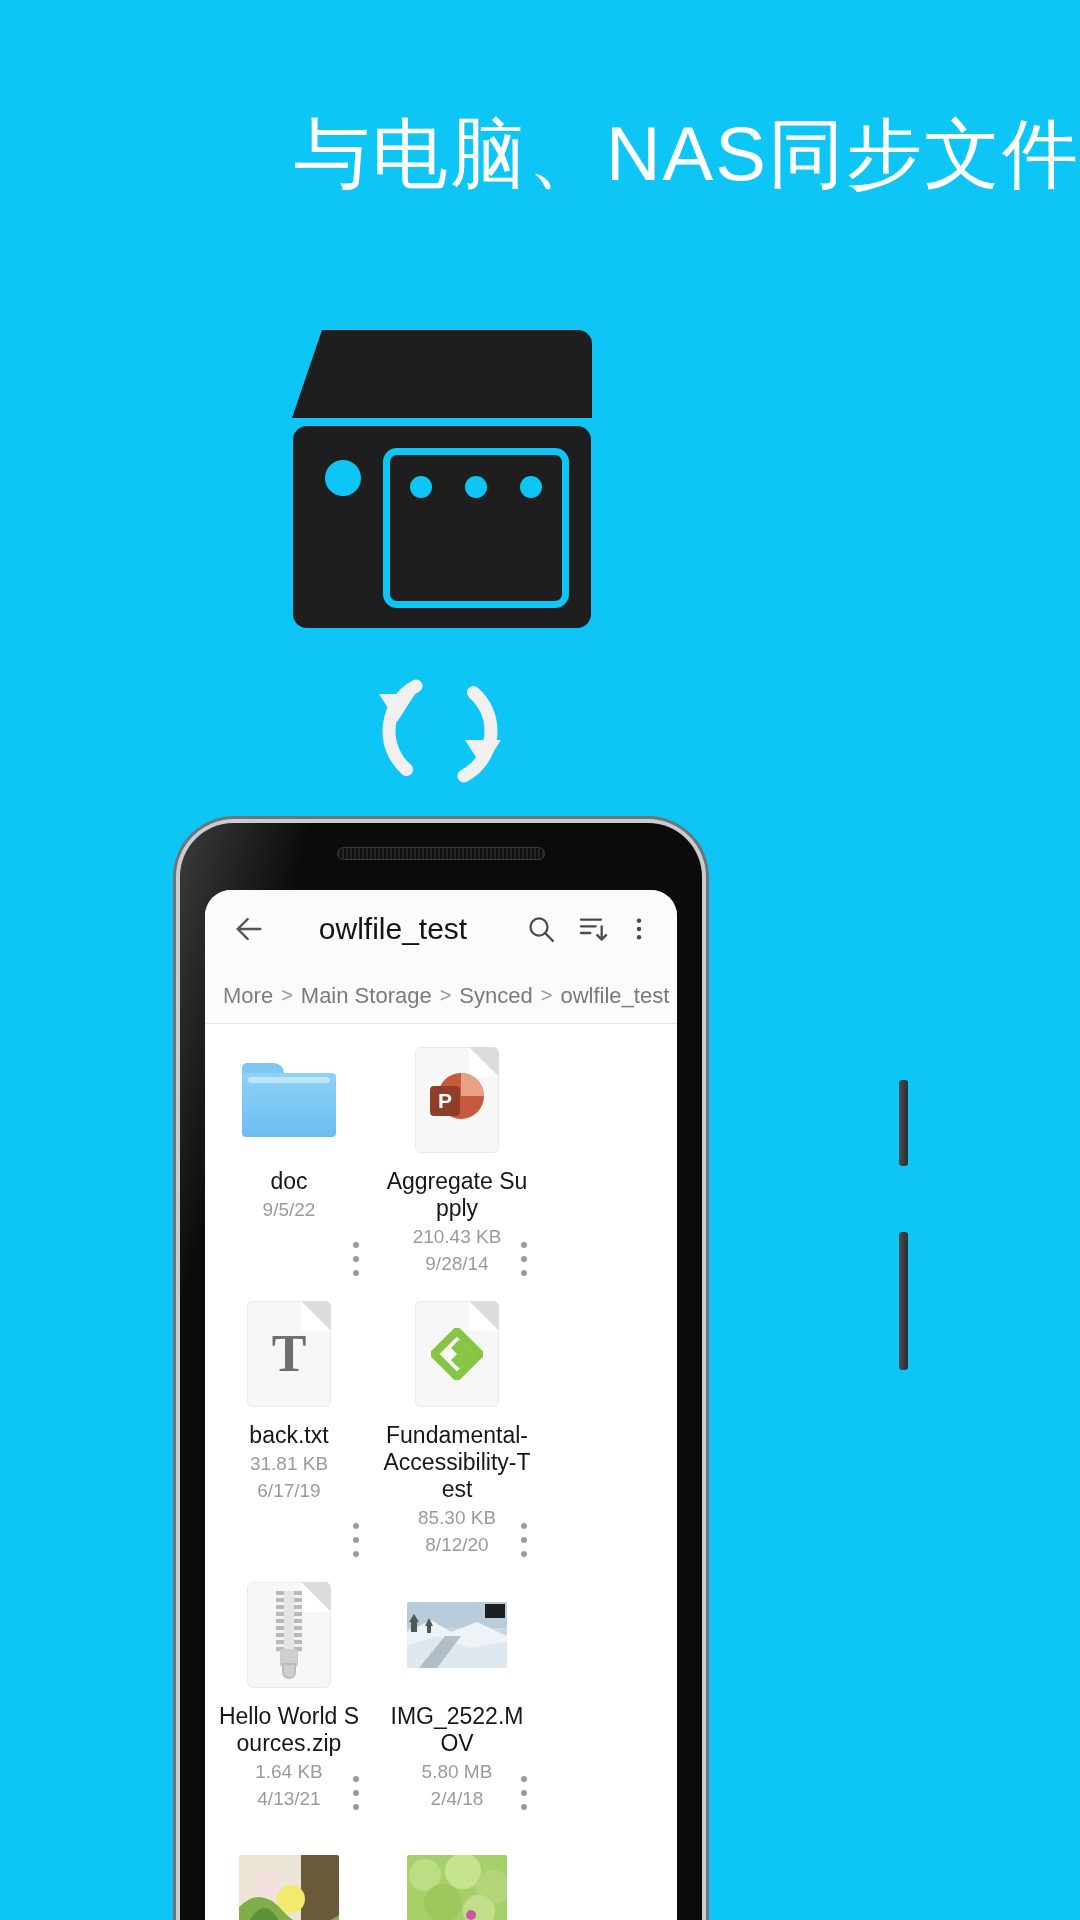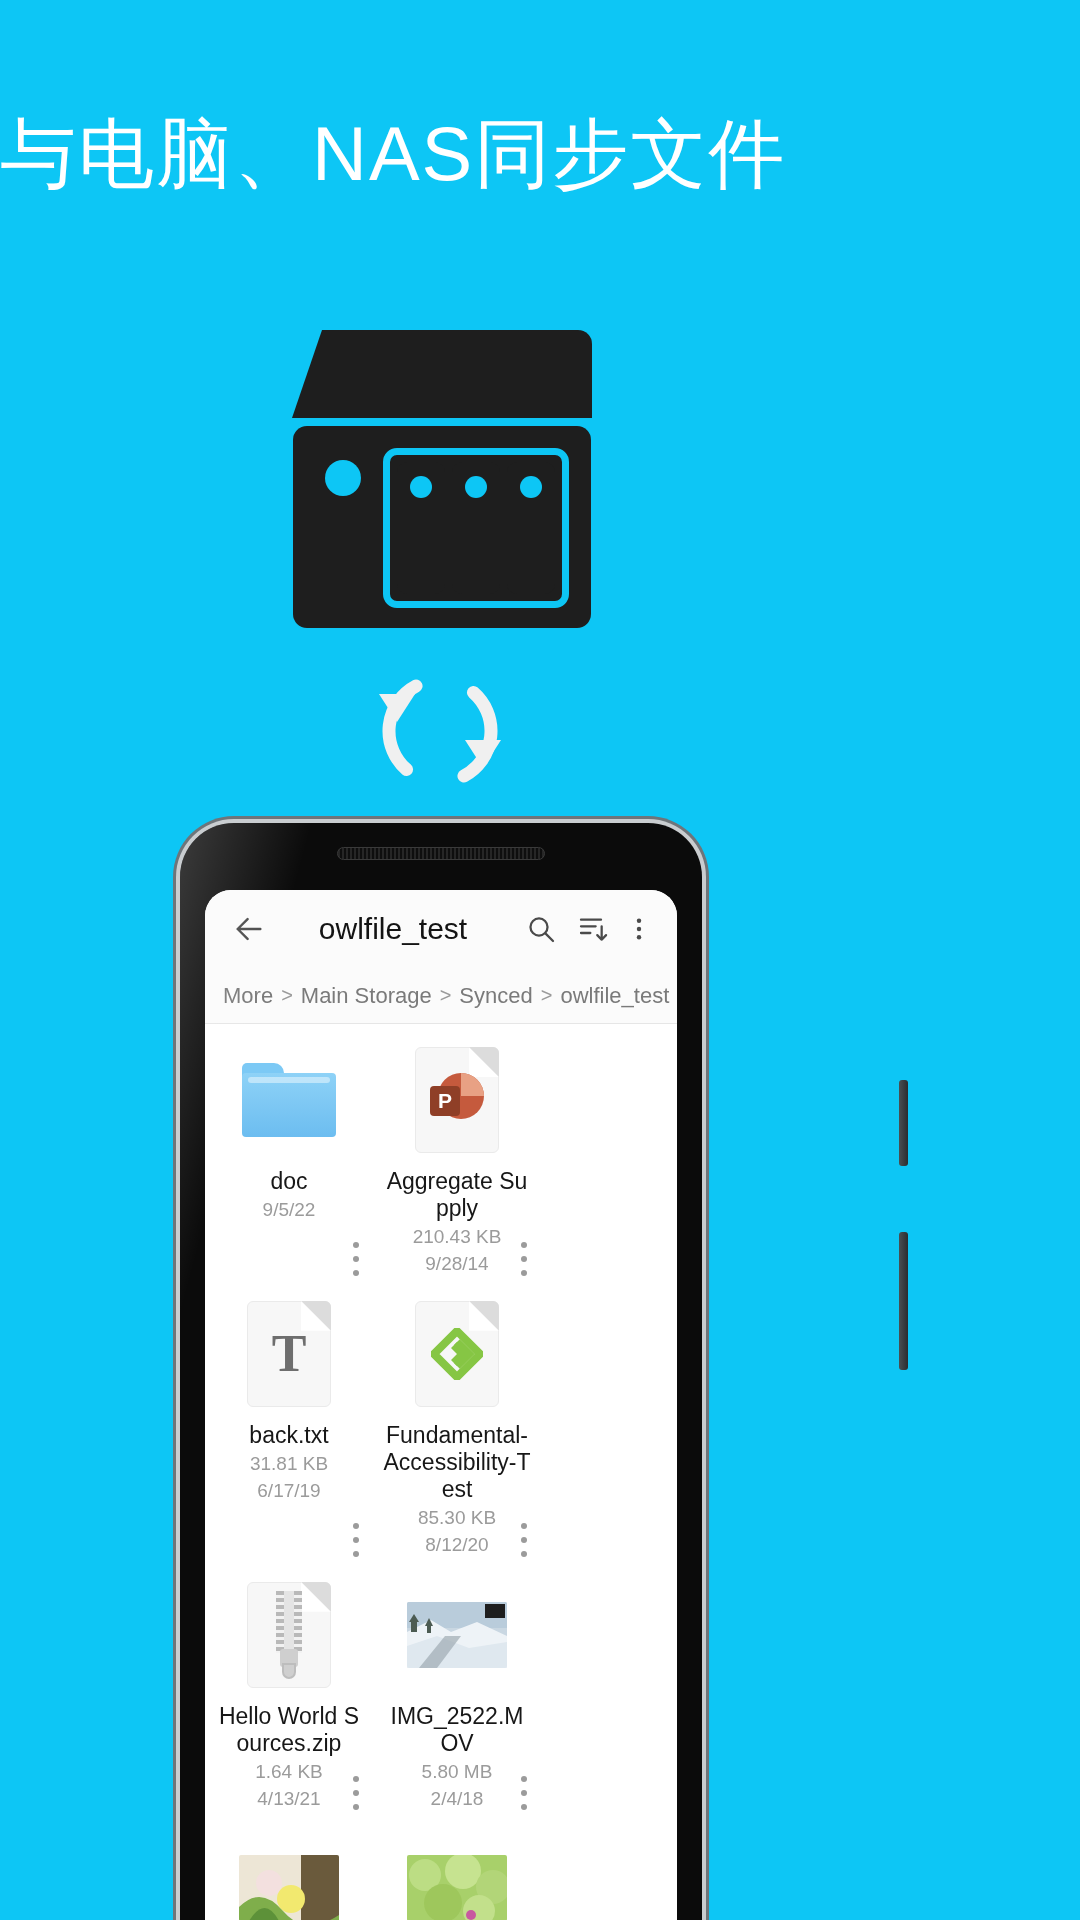--- a/index.html
+++ b/index.html
@@ -12,21 +12,21 @@
     position: relative;
     width: 1080px; height: 1920px;
     background: #0dc6f5;
     overflow: hidden;
   }
 
   
   .headline {
     position: absolute;
     top: 106px; left: 0; width: 1080px;
-    text-align: left;
+    text-align: right;
     color: #ffffff;
     font-size: 76px;
     letter-spacing: 2px;
     font-weight: 400;
     line-height: 1.25;
     white-space: nowrap;
   }
 
   
   .nas-wrap {

